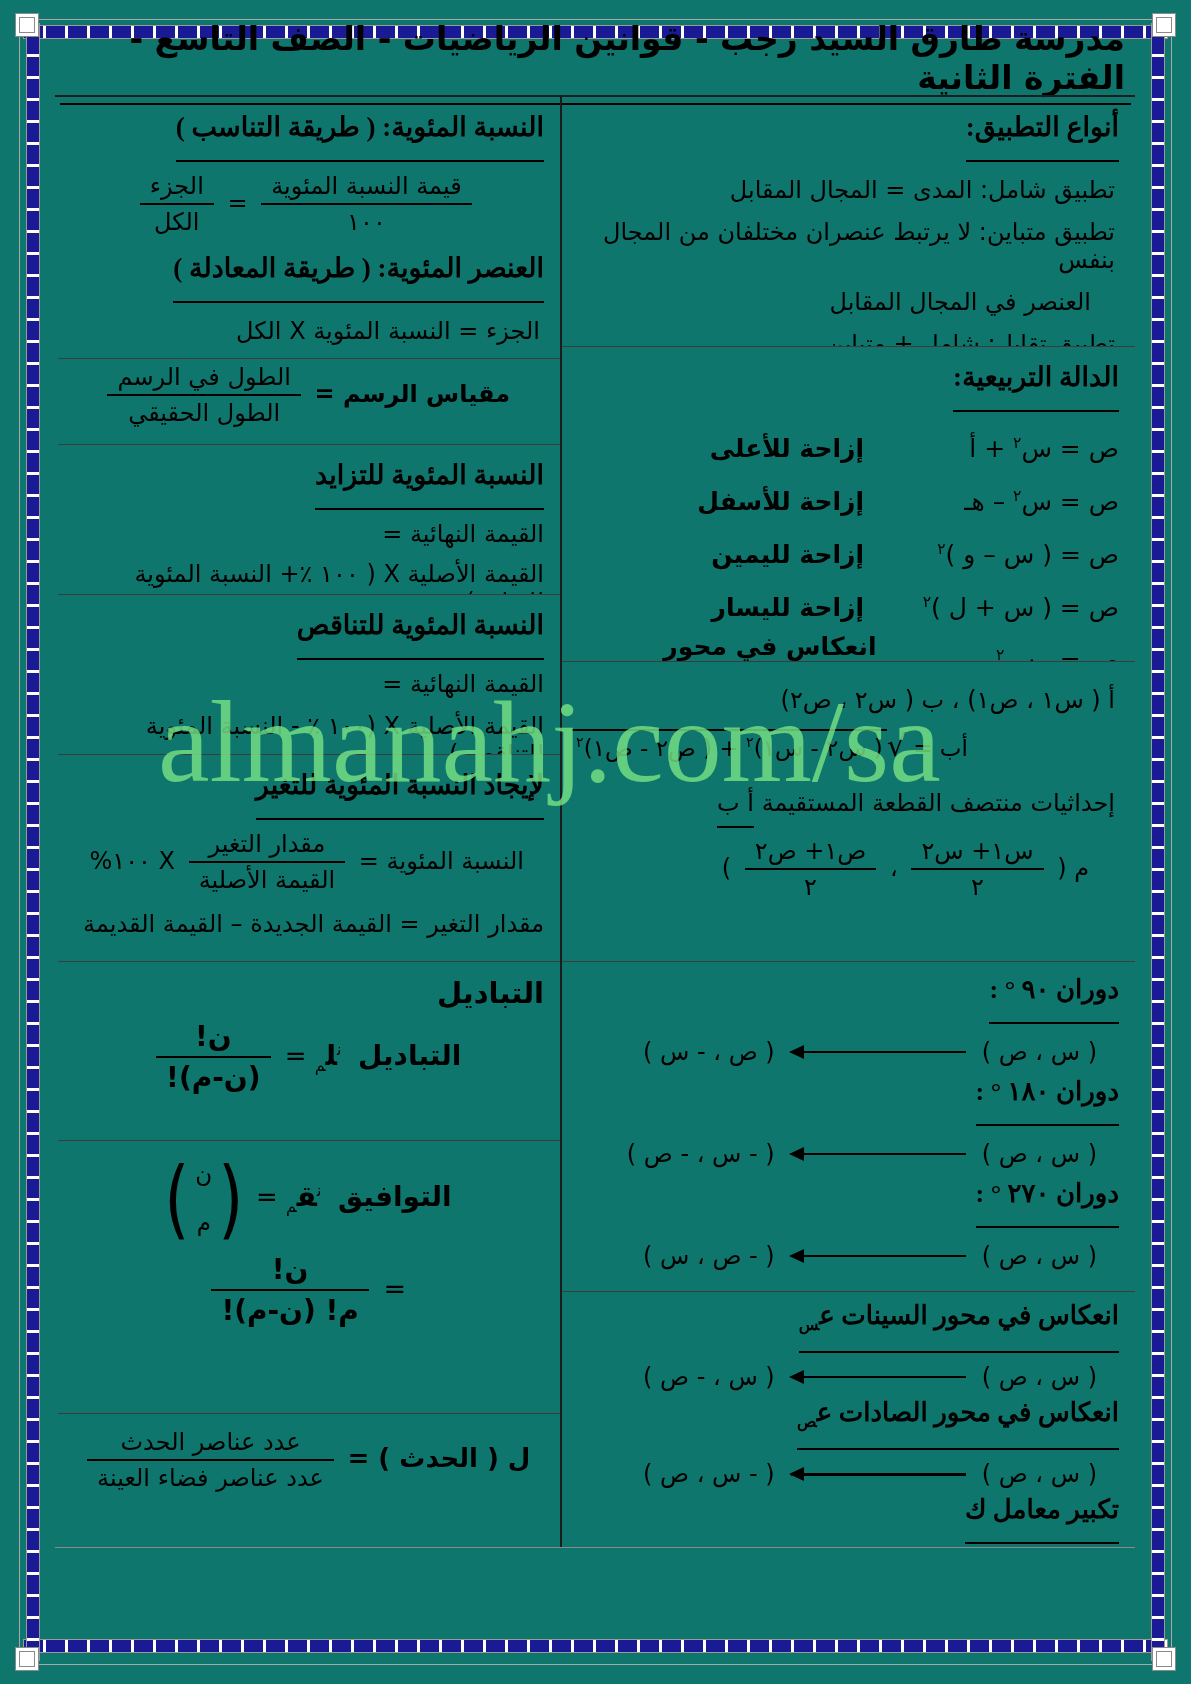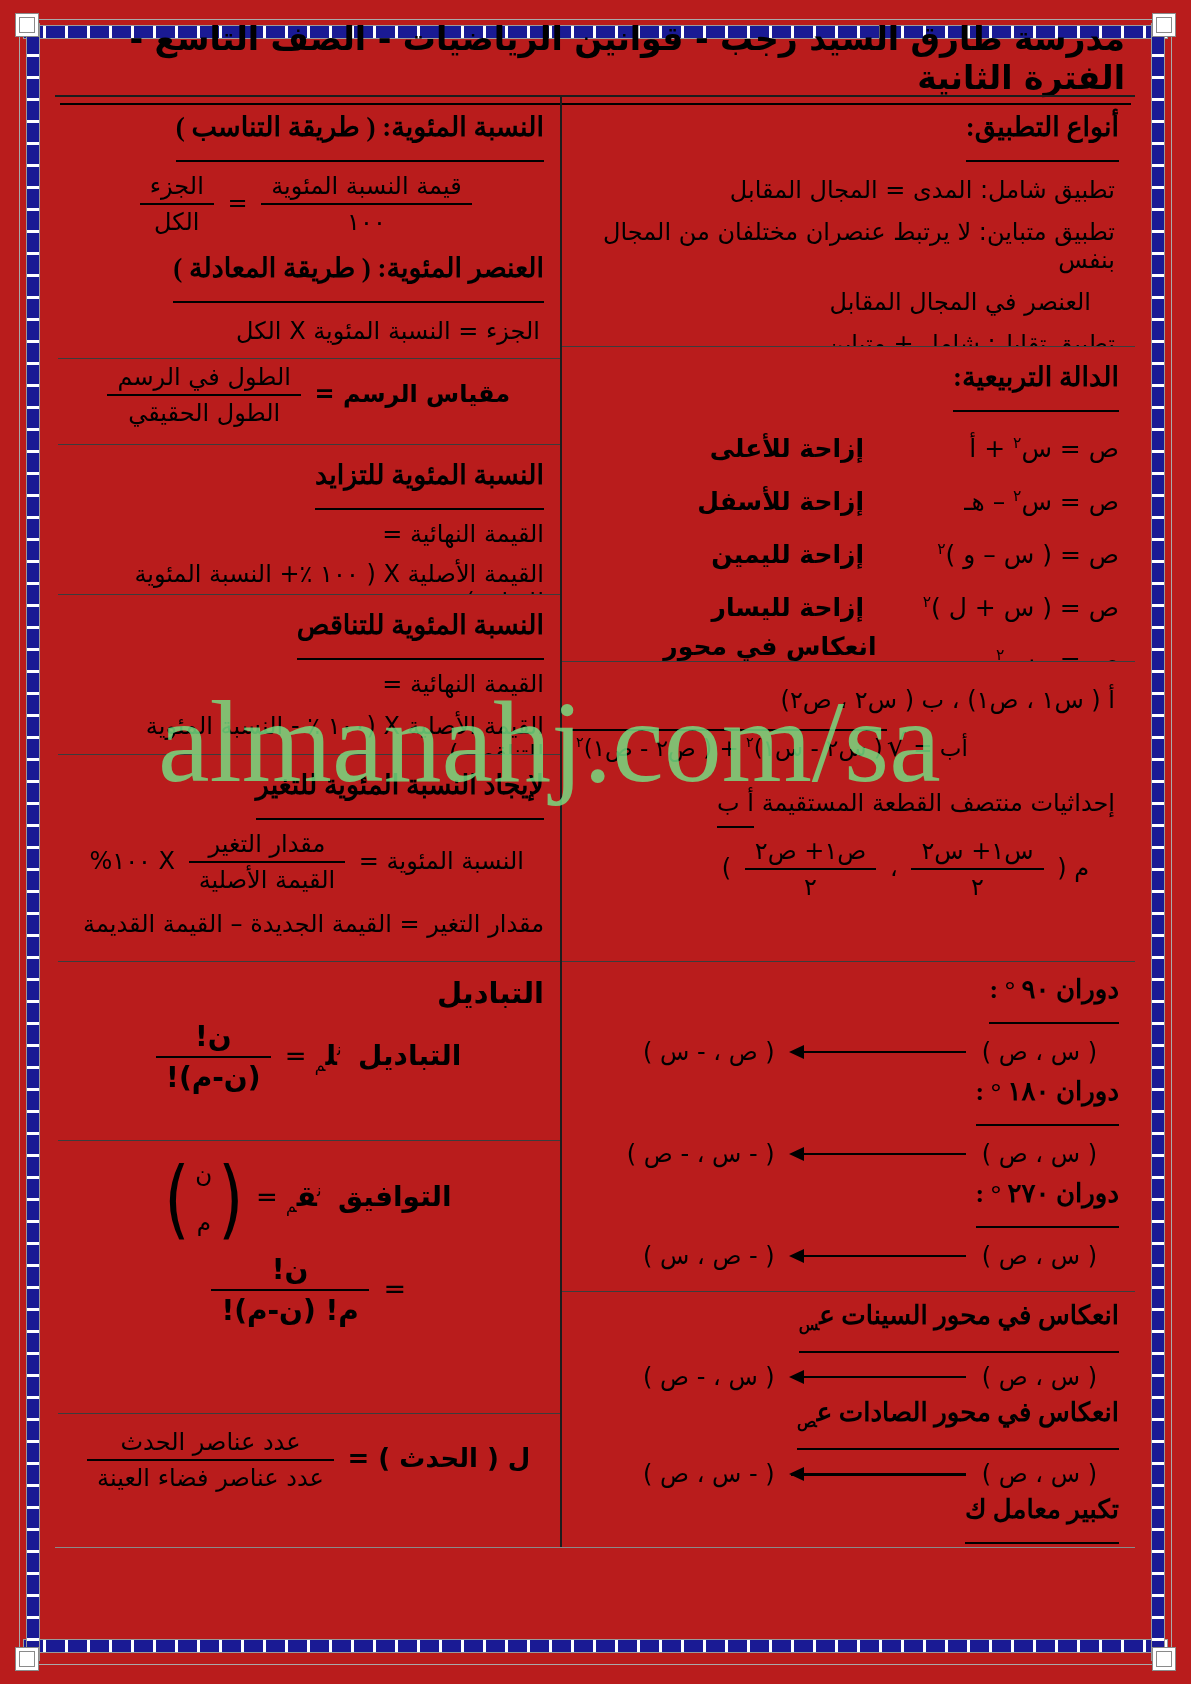--- a/index.html
+++ b/index.html
@@ -1,16 +1,16 @@
 <!DOCTYPE html>
 <html lang="ar"><head>
 <meta charset="utf-8">
 <style>
   html,body{margin:0;padding:0;background:#ffffff;}
-  .page{position:relative;width:1191px;height:1684px;background:#b91c1c;overflow:hidden;
+  .page{position:relative;width:1191px;height:1684px;background:#0f766e;overflow:hidden;
         font-family:"DejaVu Sans",sans-serif;color:#000;}
   
   .frame-outline{position:absolute;inset:19px;border:1px solid #a9a9a9;pointer-events:none;}
   .bstrip{position:absolute;outline:1px solid #9a9a9a;}
   .bstrip.h{left:24px;right:24px;height:12px;
      background:repeating-linear-gradient(90deg,#1a1a94 0 19px,#ffffff 19px 22px);}
   .bstrip.v{top:24px;bottom:24px;width:12px;
      background:repeating-linear-gradient(0deg,#1a1a94 0 19px,#ffffff 19px 22px);}
   .bstrip.top{top:22px;} .bstrip.bot{bottom:22px;}
   .bstrip.lft{left:27px;} .bstrip.rgt{right:27px;}

